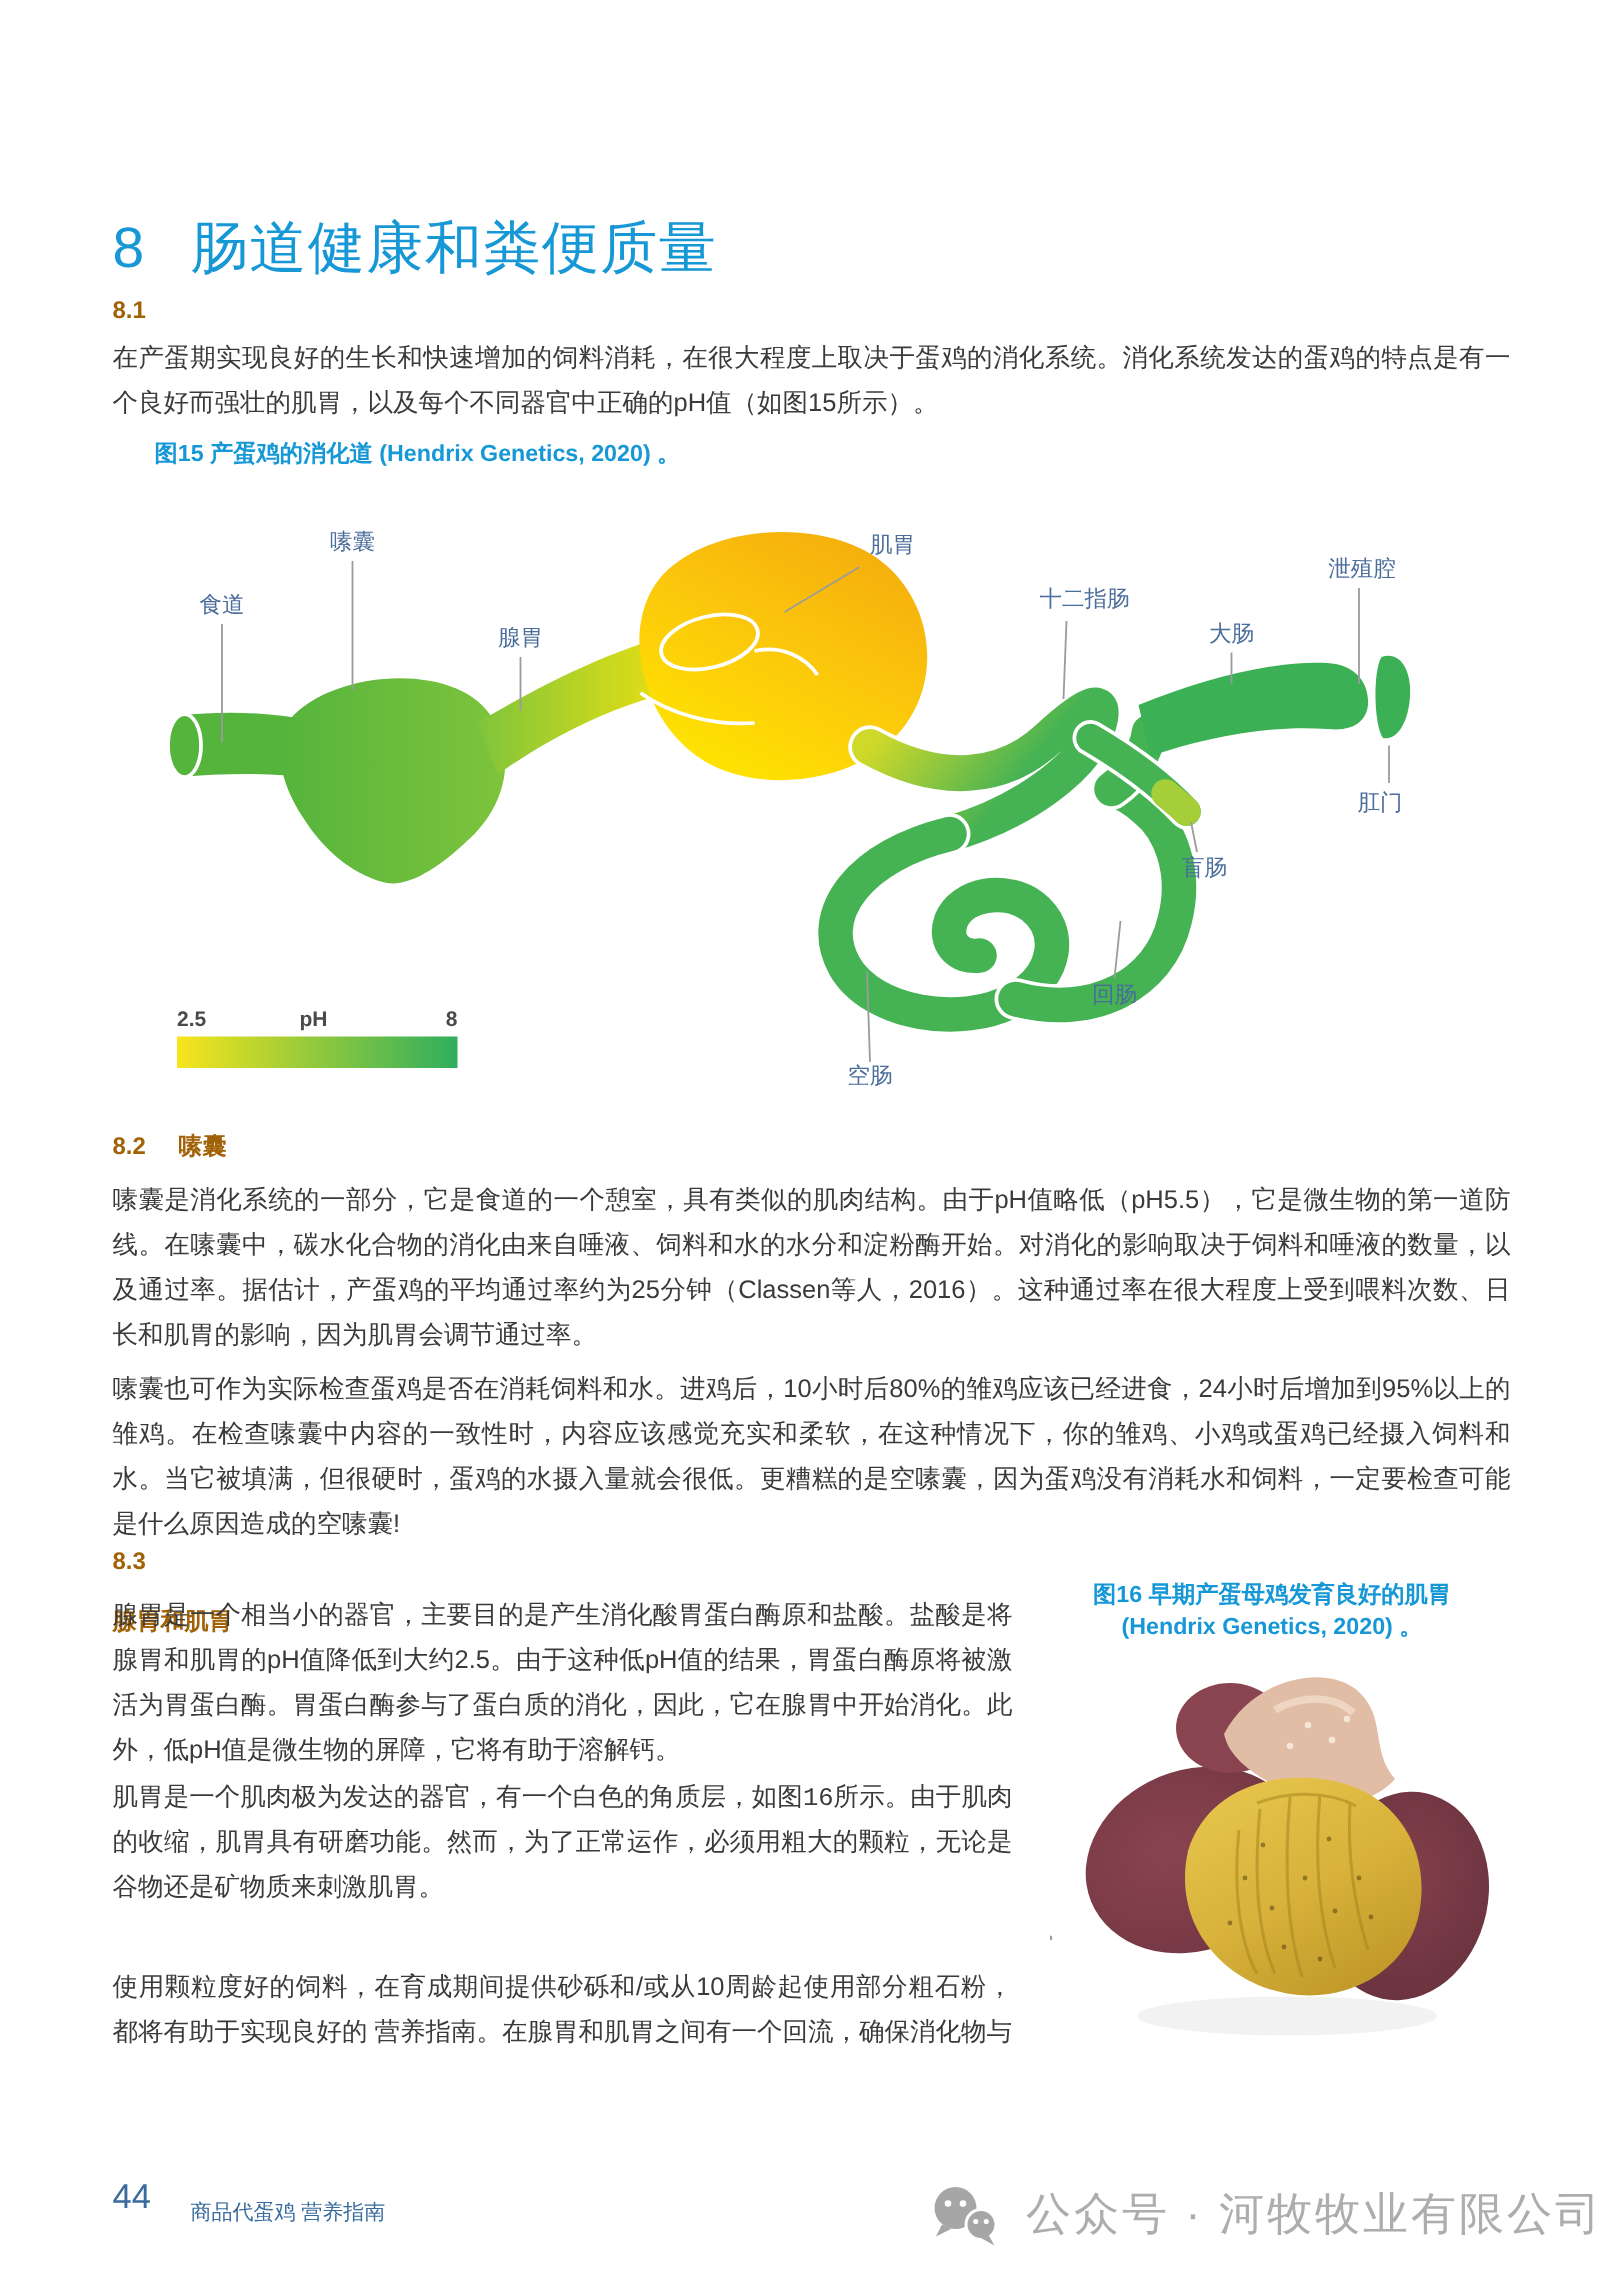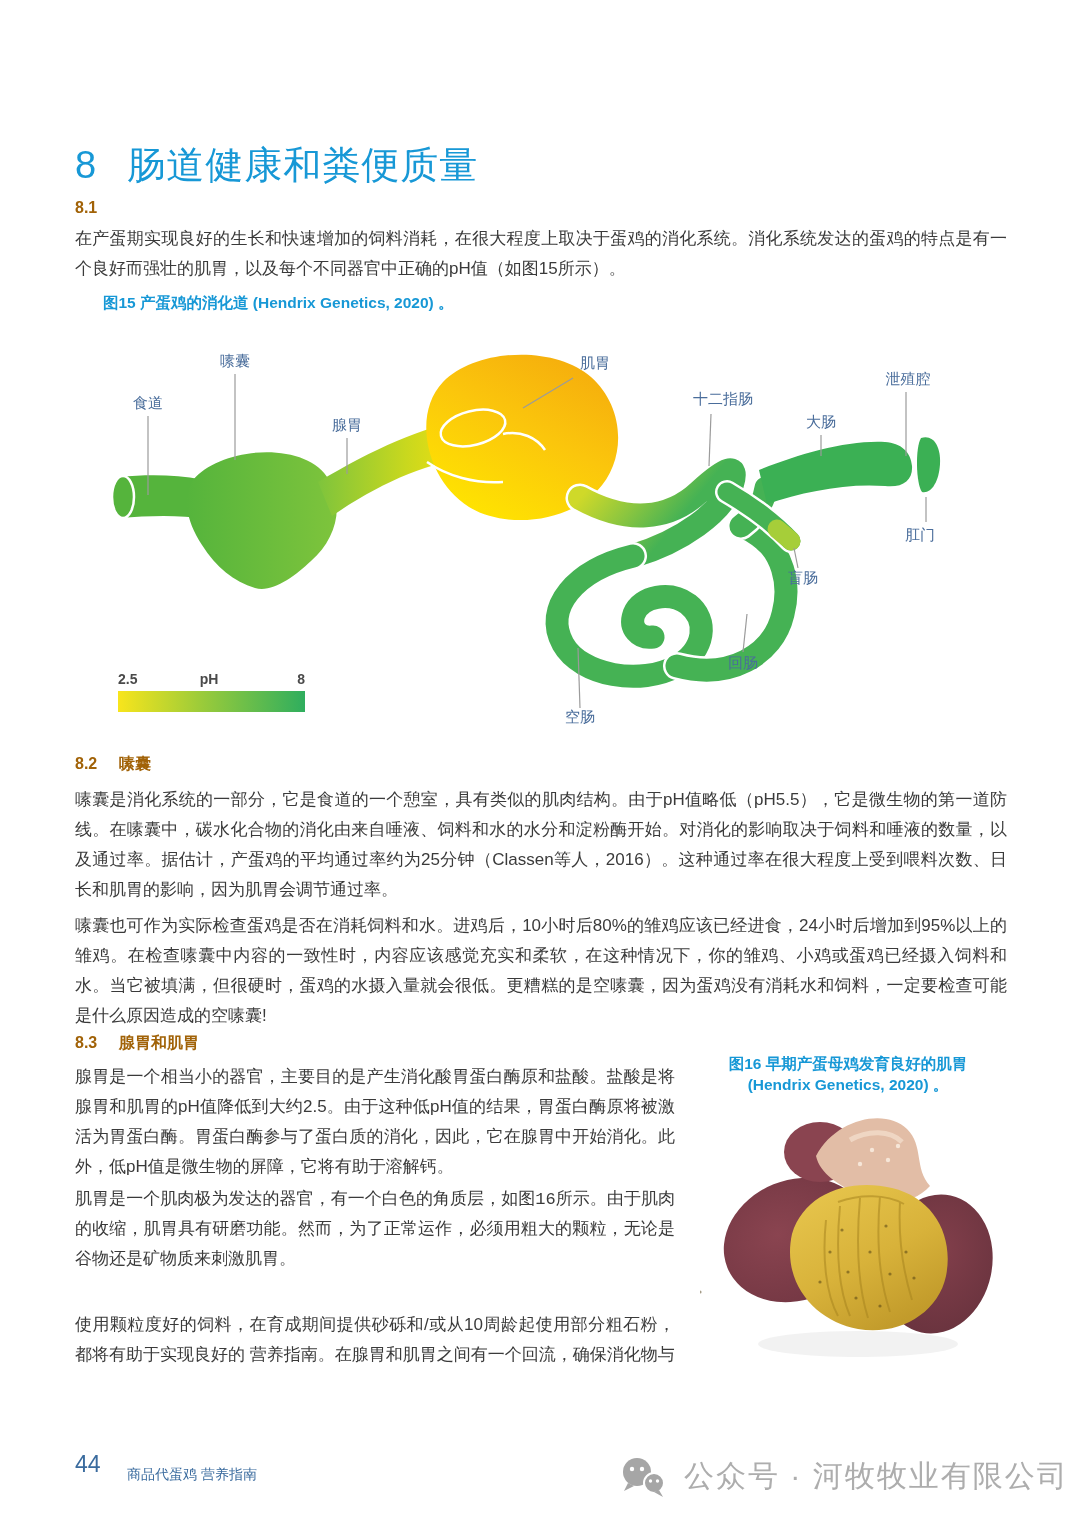--- a/index.html
+++ b/index.html
@@ -156,21 +156,21 @@
   </svg>
 
   <div class="abs sec-head" style="left:75px;top:754px;">
     <span class="num">8.2</span>
     <span>嗉囊</span>
   </div>
 
   <div class="abs para wide" style="left:75px;top:785px;">嗉囊是消化系统的一部分，它是食道的一个憩室，具有类似的肌肉结构。由于pH值略低（pH5.5），它是微生物的第一道防线。在嗉囊中，碳水化合物的消化由来自唾液、饲料和水的水分和淀粉酶开始。对消化的影响取决于饲料和唾液的数量，以及通过率。据估计，产蛋鸡的平均通过率约为25分钟（Classen等人，2016）。这种通过率在很大程度上受到喂料次数、日长和肌胃的影响，因为肌胃会调节通过率。</div>
   <div class="abs para wide" style="left:75px;top:911px;">嗉囊也可作为实际检查蛋鸡是否在消耗饲料和水。进鸡后，10小时后80%的雏鸡应该已经进食，24小时后增加到95%以上的雏鸡。在检查嗉囊中内容的一致性时，内容应该感觉充实和柔软，在这种情况下，你的雏鸡、小鸡或蛋鸡已经摄入饲料和水。当它被填满，但很硬时，蛋鸡的水摄入量就会很低。更糟糕的是空嗉囊，因为蛋鸡没有消耗水和饲料，一定要检查可能是什么原因造成的空嗉囊!</div>
 
-  <div class="abs sec-head" style="left:75px;top:1033px;">
+  <div class="abs sec-head" style="left:75px;top:1033px;flex-direction:column;">
     <span class="num">8.3</span>
     <span>腺胃和肌胃</span>
   </div>
 
   <div class="abs para narrow" style="left:75px;top:1062px;">腺胃是一个相当小的器官，主要目的是产生消化酸胃蛋白酶原和盐酸。盐酸是将腺胃和肌胃的pH值降低到大约2.5。由于这种低pH值的结果，胃蛋白酶原将被激活为胃蛋白酶。胃蛋白酶参与了蛋白质的消化，因此，它在腺胃中开始消化。此外，低pH值是微生物的屏障，它将有助于溶解钙。</div>
   <div class="abs para narrow" style="left:75px;top:1185px;font-family:Liberation Mono, monospace;">肌胃是一个肌肉极为发达的器官，有一个白色的角质层，如图16所示。由于肌肉的收缩，肌胃具有研磨功能。然而，为了正常运作，必须用粗大的颗粒，无论是谷物还是矿物质来刺激肌胃。</div>
   <div class="abs para narrow" style="left:75px;top:1310px;">使用颗粒度好的饲料，在育成期间提供砂砾和/或从10周龄起使用部分粗石粉，都将有助于实现良好的 营养指南。在腺胃和肌胃之间有一个回流，确保消化物与</div>
 
   <div class="abs figcap figcap16" style="left:680px;top:1053px;">
     <div>图16 早期产蛋母鸡发育良好的肌胃</div>

